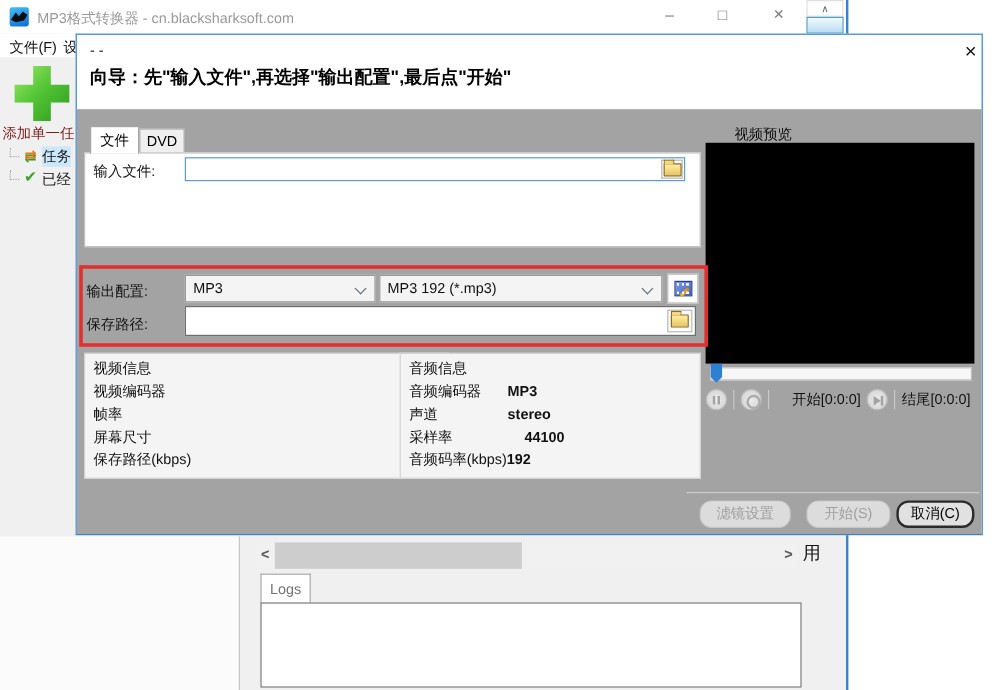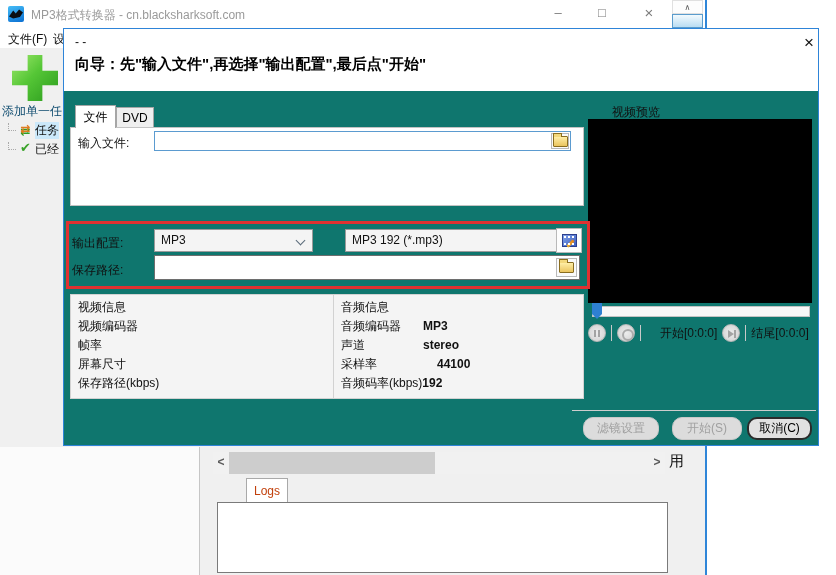--- a/index.html
+++ b/index.html
@@ -14,50 +14,50 @@
   .mw-title { position:absolute; left:31px; top:7px; font-size:12px; color:#9a9a9a; white-space:nowrap; }
   .mw-btn { position:absolute; top:2px; width:26px; height:22px; text-align:center; line-height:22px; font-size:13px; color:#7c7c7c; cursor:default; }
   .menu-item { position:absolute; top:31px; font-size:12px; color:#111; }
   .menu-strip { position:absolute; left:0; top:28px; width:63px; height:20px; background:#ffffff; }
   .left-panel { position:absolute; left:0; top:48px; width:63px; height:399px; background:#f0f0f0; }
 
   .plus-icon { position:absolute; left:12px; top:55px; width:46px; height:46px;
     background:linear-gradient(135deg,#9fe96c 0%,#55c636 45%,#2a9a1d 100%);
     clip-path:polygon(34% 0,66% 0,66% 34%,100% 34%,100% 66%,66% 66%,66% 100%,34% 100%,34% 66%,0 66%,0 34%,34% 34%);
     filter:drop-shadow(0 0 1px #17700f); }
-  .add-label { position:absolute; left:2px; top:103px; width:61px; font-size:12px; color:#0c4a6e; white-space:nowrap; overflow:hidden; }
+  .add-label { position:absolute; left:2px; top:103px; width:61px; font-size:12px; color:#7f1d1d; white-space:nowrap; overflow:hidden; }
 
   .tree-row { position:absolute; left:0; width:63px; height:19px; }
   .tree-elbow { position:absolute; left:8px; top:3px; width:8px; height:8px; border-left:1px dotted #a9a9a9; border-bottom:1px dotted #a9a9a9; }
   .tree-icon { position:absolute; left:18px; top:1px; width:15px; height:15px; font-size:13px; line-height:15px; text-align:center; }
   .sync-glyph { color:#e07b1f; font-weight:bold; text-shadow:0 2px 0 #2f9e22; font-size:12px; }
   .check-glyph { color:#3aa32a; font-size:13px; }
   .tree-label { position:absolute; left:35px; top:2px; font-size:12px; color:#111; white-space:nowrap; }
   .tree-sel { background:#cbe8fa; }
 
   
   .vscroll-up { position:absolute; left:672px; top:0; width:31px; height:14px; background:#fdfdfd; border:1px solid #e0e0e0; color:#555; font-size:8px; text-align:center; line-height:13px; }
   .vscroll-thumb { position:absolute; left:672px; top:14px; width:31px; height:14px; background:linear-gradient(180deg,#f3fafe,#b9dcf2); border:1px solid #5a9ccd; }
   .right-panel { position:absolute; left:705px; top:0; width:131px; height:575px; background:#ffffff; border-left:2px solid #2f86d8; }
 
   
   .bottom-left { position:absolute; left:0; top:447px; width:200px; height:128px; background:#fbfbfb; border-right:1px solid #c6c6c6; }
   .hscroll { position:absolute; left:213px; top:452px; width:452px; height:22px; background:#f1f1f1; }
   .hscroll-arrow { position:absolute; top:0; width:16px; height:22px; color:#5a5a5a; font-size:12px; font-weight:bold; text-align:center; line-height:21px; background:#f1f1f1; }
   .hscroll-thumb { position:absolute; left:16px; top:0; width:206px; height:22px; background:#cdcdcd; }
   .apply-partial { position:absolute; left:669px; top:452px; font-size:15px; color:#111; }
-  .logs-tab { position:absolute; left:217px; top:478px; width:42px; height:25px; background:#ffffff; border:1px solid #a9a9a9; border-bottom:none; font-size:12px; color:#c2410c; text-align:center; line-height:24px;margin-left:29px; }
+  .logs-tab { position:absolute; left:217px; top:478px; width:42px; height:25px; background:#ffffff; border:1px solid #a9a9a9; border-bottom:none; font-size:12px; color:#737373; text-align:center; line-height:24px; }
   .log-box { position:absolute; left:217px; top:502px; width:451px; height:71px; background:#ffffff; border:1px solid #7a7a7a; }
 
   
   .dialog { position:absolute; left:63px; top:28px; width:756px; height:418px; background:#ffffff; border:1px solid #2e84d8; z-index:10; }
   .dlg-title { position:absolute; left:11px; top:6px; font-size:12px; color:#111; }
   .dlg-close { position:absolute; left:735px; top:4px; width:20px; height:20px; font-size:17px; color:#111; text-align:center; line-height:20px; }
   .wizard { position:absolute; left:11px; top:26px; font-size:15px; font-weight:bold; color:#000; white-space:nowrap; }
-  .dlg-body { position:absolute; left:0; top:62px; width:754px; height:354px; background:#0f766e; }
+  .dlg-body { position:absolute; left:0; top:62px; width:754px; height:354px; background:#a3a3a3; }
 
   .tab { position:absolute; font-size:12px; text-align:center; border:1px solid #a6a6a6; }
   .tab-active { left:11px; top:14px; width:41px; height:23px; background:#ffffff; border-bottom:none; line-height:22px; z-index:2; }
   .tab-idle { left:52px; top:16px; width:38px; height:21px; background:#efefef; line-height:20px; }
   .tab-page { position:absolute; left:6px; top:36px; width:514px; height:79px; background:#ffffff; border:1px solid #c3c3c3; }
   .fld-label { position:absolute; font-size:12px; color:#111; white-space:nowrap; }
   .text-input { position:absolute; background:#ffffff; border:1px solid #6e6e6e; font-size:12px; padding:2px 22px 2px 4px; font-family:"Liberation Sans","DejaVu Sans",sans-serif; }
   .input-focus { border:1px solid #5b9bd0; }
 
   .mini-btn { position:absolute; background:#fafafa; border:1px solid #b9b9b9; display:flex; align-items:center; justify-content:center; }
@@ -161,21 +161,21 @@
           <div class="folder"></div>
         </div>
       </div>
 
       <div class="red-box"></div>
       <span class="fld-label" style="left:8px; top:144px;">输出配置:</span>
       <div class="combo" style="left:90px; top:138px; width:159px;">
         <span>MP3</span>
         <div class="chev"></div>
       </div>
-      <div class="combo" style="left:252px; top:138px; width:236px;margin-left:29px;">
+      <div class="combo" style="left:252px; top:138px; width:236px;">
         <span>MP3 192 (*.mp3)</span>
         <div class="chev"></div>
       </div>
       <div class="mini-btn" style="left:492px; top:137px; width:26px; height:25px; background:#fdfdfd;">
         <div class="film">
             <div class="pencil"></div>
           </div>
       </div>
 
       <span class="fld-label" style="left:8px; top:171px;">保存路径:</span>

